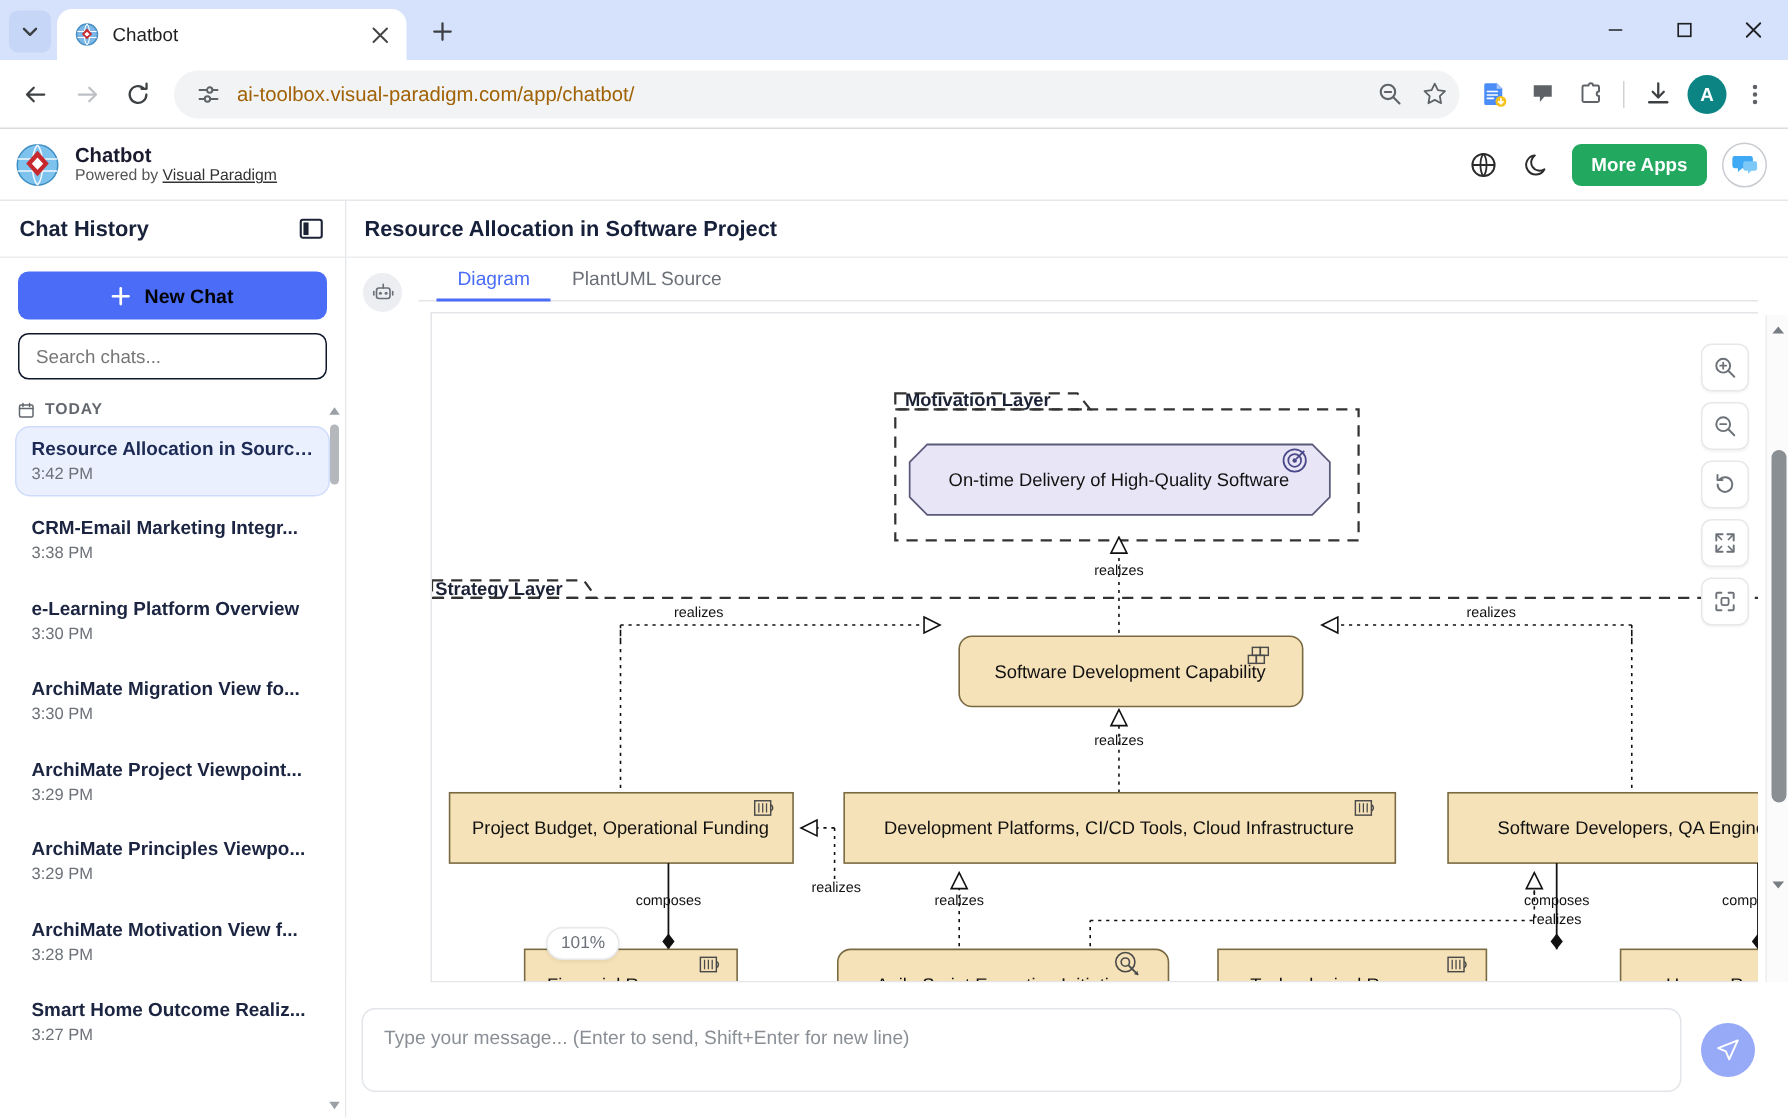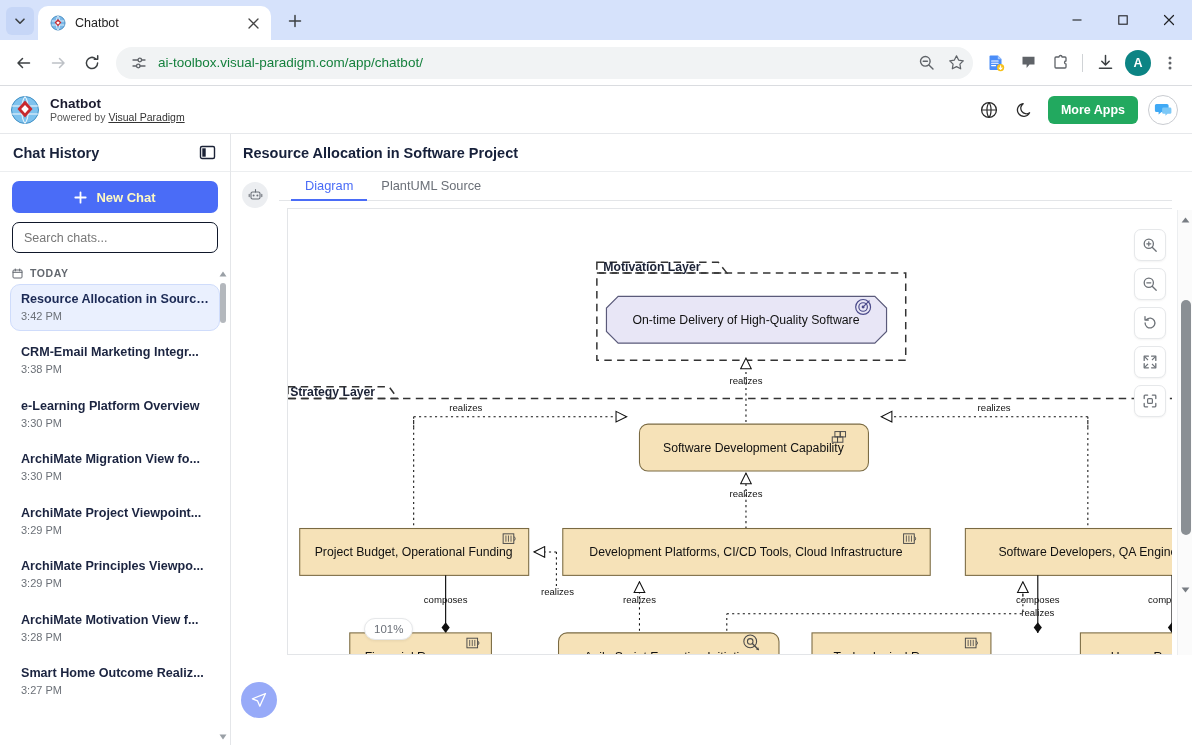--- a/index.html
+++ b/index.html
@@ -61,21 +61,21 @@
     width:32px;height:32px;display:flex;align-items:center;justify-content:center;
     border-radius:50%; color:#5f6368; flex:none;
   }
   .nav-btn.disabled { color:#bdc1c6; }
   .omnibox {
     flex:1; height:32px; background:#f1f3f4; border-radius:16px;
     display:flex; align-items:center; padding:0 6px 0 12px; margin:0 6px;
     gap:8px; min-width:0;
   }
   .omnibox-url {
-    flex:1; font-size:13.5px; color:#15803d; white-space:nowrap;
+    flex:1; font-size:13.5px; color:#a16207; white-space:nowrap;
     overflow:hidden; text-overflow:ellipsis;
   }
   .omni-ico { width:22px;height:22px;display:flex;align-items:center;justify-content:center;flex:none;color:#5f6368;}
   .ext-ico { width:30px;height:30px;display:flex;align-items:center;justify-content:center;flex:none;color:#5f6368;}
   .ext-sep { width:1px;height:18px;background:#d0d3d6;margin:0 5px;}
   .avatar-btn {
     width:26px;height:26px;border-radius:50%;background:#0c8484;color:#fff;
     display:flex;align-items:center;justify-content:center;
     font-size:12.5px;font-weight:bold;flex:none;margin:0 3px;
   }
@@ -115,21 +115,21 @@
     border-right:1px solid #e4e6e9; display:flex; flex-direction:column;
   }
   .sb-head {
     height:38px; display:flex; align-items:center; justify-content:space-between;
     padding:0 13px; border-bottom:1px solid #eceef0;
   }
   .sb-head-title { font-size:14.5px; font-weight:bold; color:#18213a; }
   .sb-toggle { width:20px;height:20px;display:flex;align-items:center;justify-content:center;color:#1b2236;}
   .sb-newchat-wrap { padding:9px 12px 0 12px; }
   .new-chat-btn {
-    width:100%; height:32px; background:#4a6cf7; color:#fef9c3; border:none;
+    width:100%; height:32px; background:#4a6cf7; color:#000000; border:none;
     border-radius:7px; font-size:13px; font-weight:bold; cursor:pointer;
     display:flex; align-items:center; justify-content:center; gap:9px;
   }
   .sb-search-wrap { padding:9px 12px 10px 12px; }
   .sb-search {
     width:100%; height:31px; border:1px solid #0f172a; border-radius:7px;
     padding:0 11px; font-size:12.5px; color:#2d2d2d; outline:none;
     font-family:"Liberation Sans", sans-serif; background:#fff;
   }
   .sb-search::placeholder { color:#777; }
@@ -707,20 +707,21 @@
         <div class="ms-thumb"></div>
         <div class="ms-arrow down">
           <svg width="9" height="6" viewBox="0 0 9 6">
               <path d="M4.5 5.4 L0.6 0.6 H8.4 Z" fill="#787d83"></path>
             </svg>
         </div>
       </div>
     </div>
 
     <div class="composer">
+      <textarea class="composer-input" placeholder="Type your message... (Enter to send, Shift+Enter for new line)" style=""></textarea>
       <button class="send-btn">
         <span>
           <svg width="18" height="18" viewBox="0 0 18 18">
               <path d="M15.5 2.6 L2.4 7.8 L7.6 9.9 L9.8 15.2 Z" fill="none" stroke="#fff" stroke-width="1.3" stroke-linejoin="round"></path>
             </svg>
         </span>
       </button>
     </div>
   </div>
 </div>

